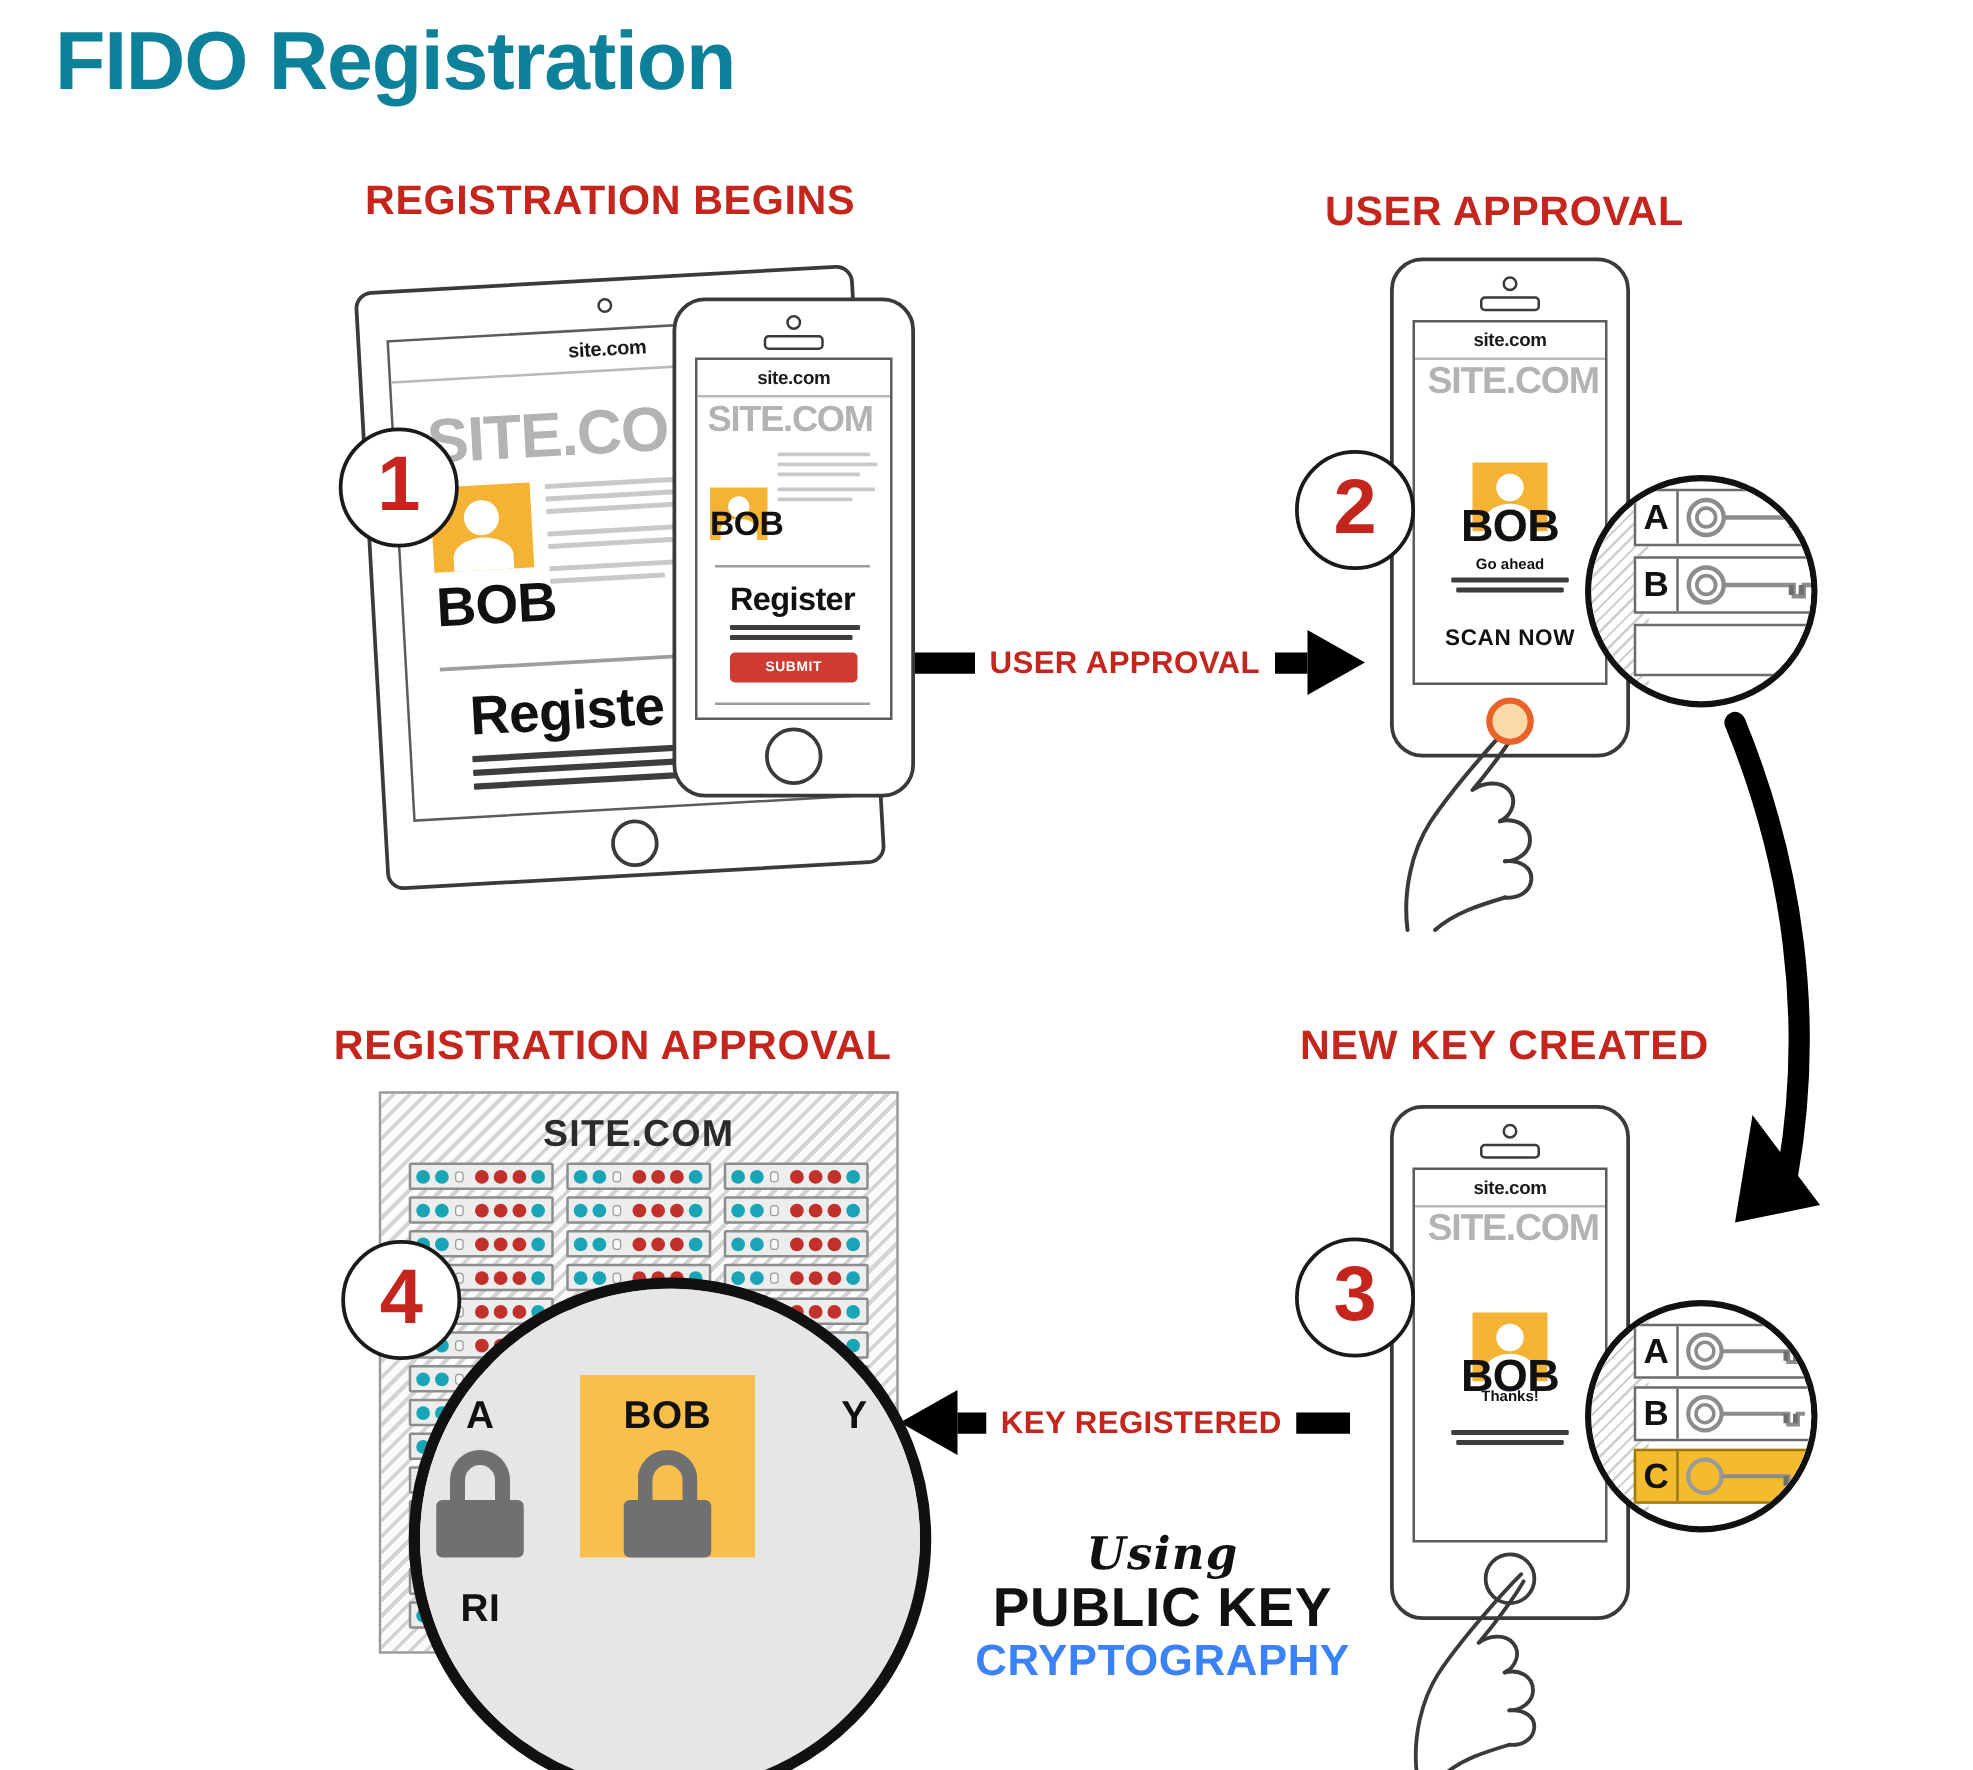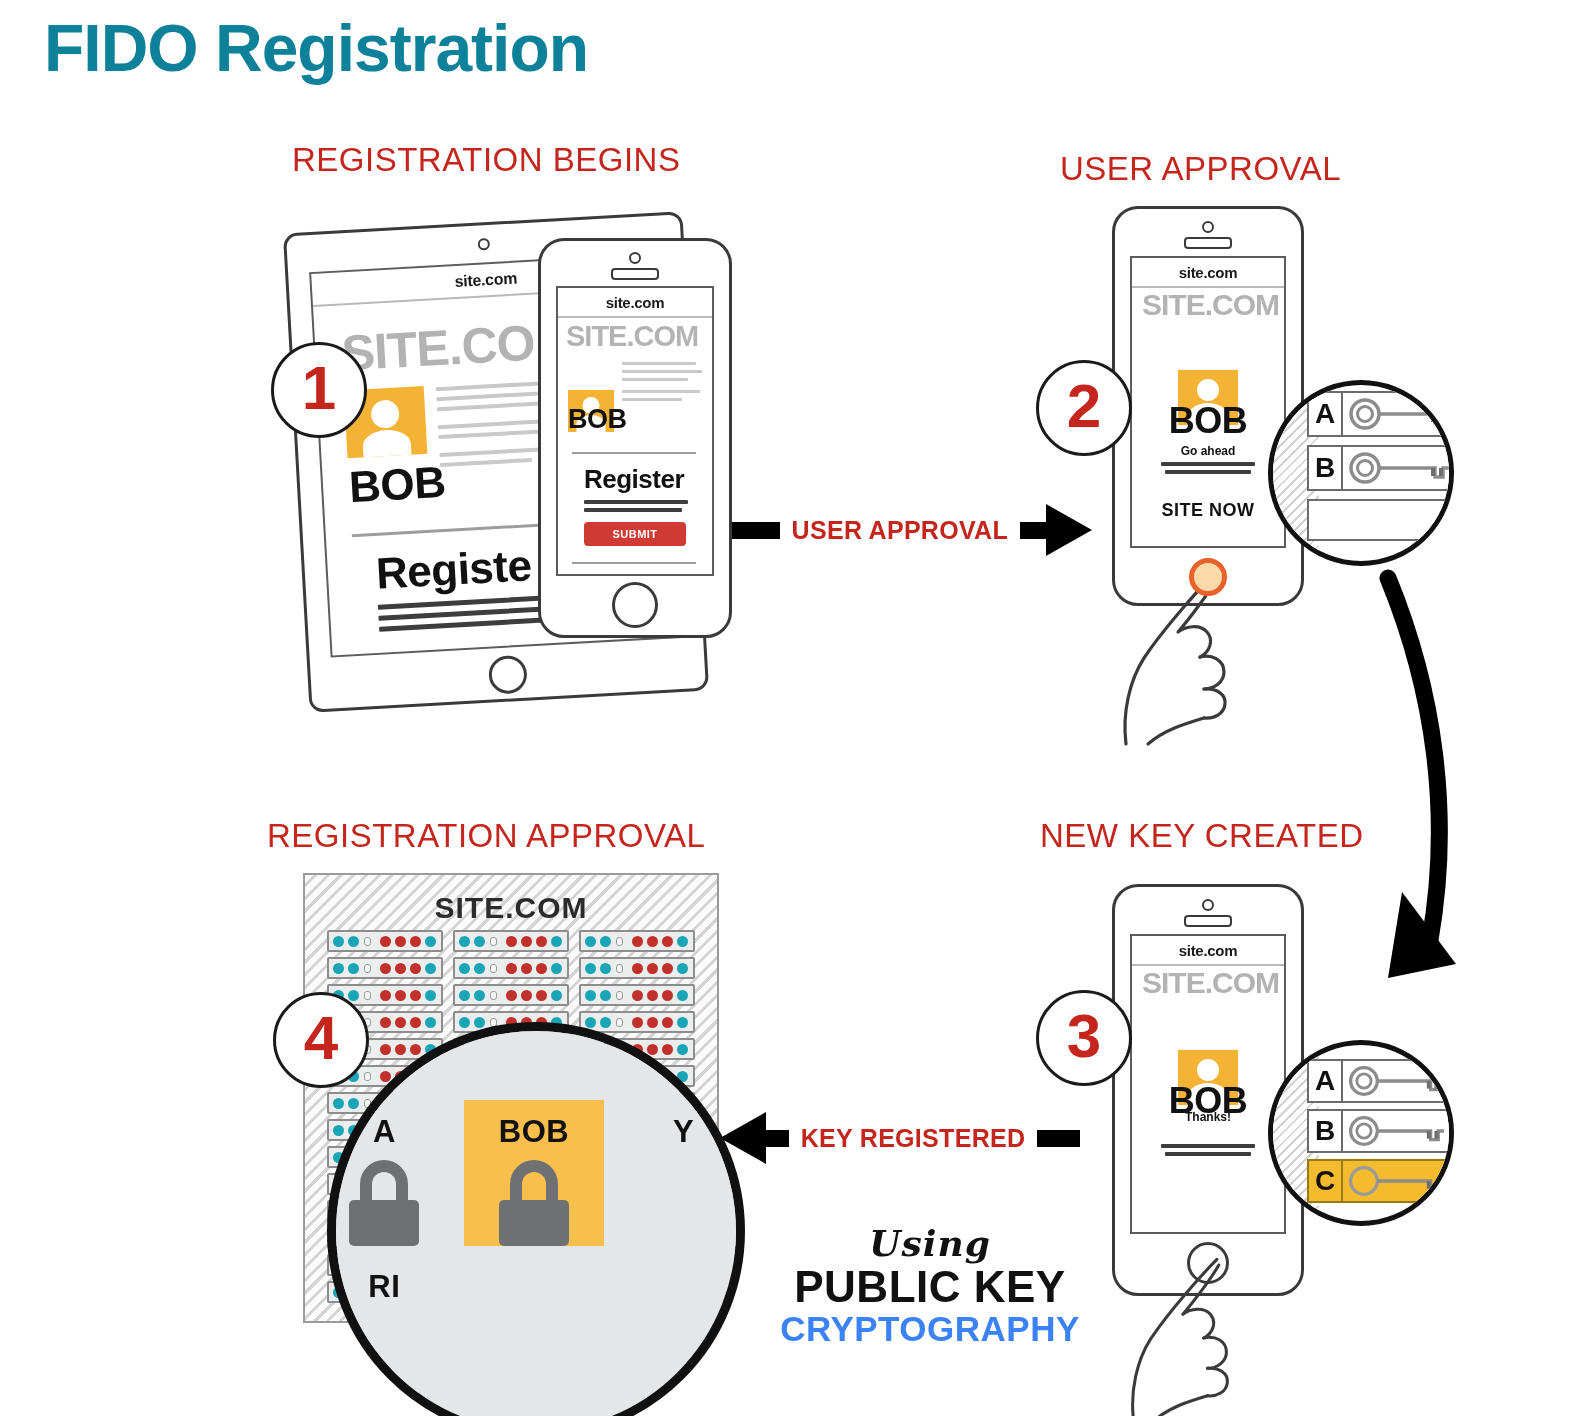--- a/index.html
+++ b/index.html
@@ -12,21 +12,21 @@
 
   
   #page-title{
     left:44px;top:10px;
     font-size:66px;font-weight:700;letter-spacing:-1px;
     color:#0d8199;white-space:nowrap;
   }
 
   
   .step-heading{
-    font-size:33px;font-weight:400;color:#c4261d;
+    font-size:33px;font-weight:700;color:#c4261d;
     letter-spacing:0.5px;white-space:nowrap;
   }
 
   
   .step-badge{
     width:96px;height:96px;border-radius:50%;
     background:#fff;border:3.5px solid #1a1a1a;
     display:flex;align-items:center;justify-content:center;
     font-size:62px;font-weight:700;color:#c4261d;
     z-index:40;line-height:1;
@@ -270,21 +270,21 @@
     <div class="urlbar" style="padding:6px 0 5px;">site.com</div>
     <div class="sitelogo abs" style="left:10px;top:30px;font-size:30px;">SITE.COM</div>
     <div class="avatar abs" style="left:50%;transform:translateX(-50%);top:82px;width:60px;height:55px;">
       <div class="head" style="top:9px;width:22px;height:22px;"></div>
       <div class="body" style="top:33px;width:38px;height:24px;"></div>
     </div>
     <div class="bobname abs" style="left:0;top:142px;width:100%;text-align:center;font-size:36px;">BOB</div>
     <div class="small-cap abs" style="left:0;top:186px;width:100%;font-size:12px;">Go ahead</div>
     <div class="lorem-dark abs" style="left:50%;transform:translateX(-50%);top:204px;width:94px;height:4px;"></div>
     <div class="lorem-dark abs" style="left:50%;transform:translateX(-50%);top:212px;width:86px;height:4px;"></div>
-    <div class="small-cap abs" style="left:0;top:242px;width:100%;font-size:18px;letter-spacing:0.5px;">SITE NOW</div>
+    <div class="small-cap abs" style="left:0;top:242px;width:100%;font-size:18px;letter-spacing:0.5px;">SCAN NOW</div>
   </div>
 
   <div class="fp-ring" style="left:50%;transform:translateX(-50%);bottom:10px;width:38px;height:38px;"></div>
 </div>
 
 <svg class="hand" style="left:1104px;top:562px;" width="180" height="190" viewBox="0 0 180 190">
   <path d="M110 12 C 96 26, 60 66, 40 96 C 26 118, 18 150, 22 182" fill="none" stroke="#3a3a3a" stroke-width="3.2" stroke-linecap="round"></path>
   <path d="M112 18 C 104 32, 86 56, 74 70 C 82 64, 96 62, 103 70 C 110 78, 106 90, 96 95" fill="none" stroke="#3a3a3a" stroke-width="3.2" stroke-linecap="round" stroke-linejoin="round"></path>
   <path d="M96 95 C 108 92, 120 98, 120 110 C 120 120, 110 127, 100 127" fill="none" stroke="#3a3a3a" stroke-width="3.2" stroke-linecap="round"></path>
   <path d="M100 127 C 112 126, 122 132, 121 142 C 120 152, 110 157, 100 156" fill="none" stroke="#3a3a3a" stroke-width="3.2" stroke-linecap="round"></path>

